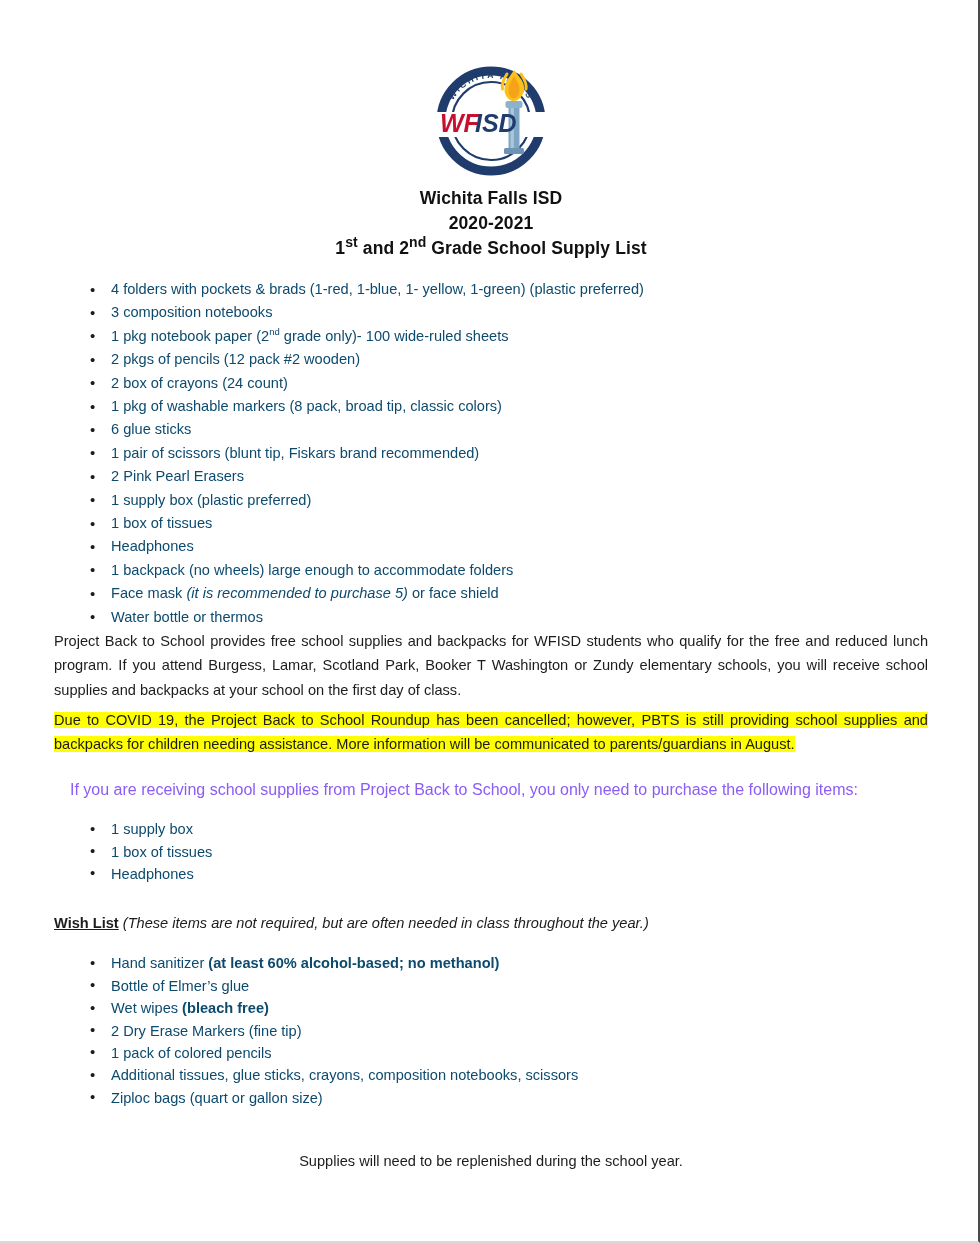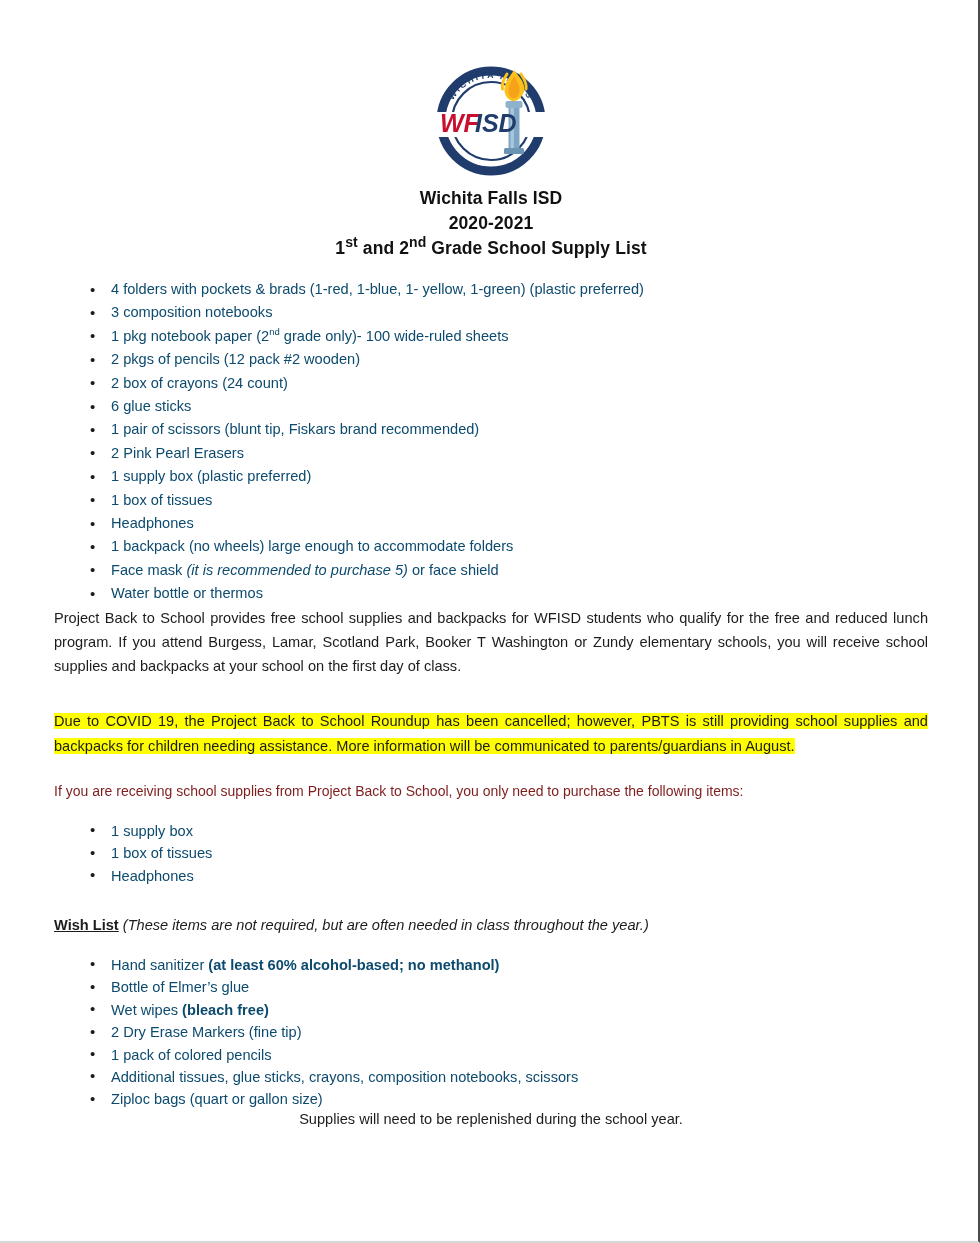--- a/index.html
+++ b/index.html
@@ -91,48 +91,49 @@
 
   
   p.para {
     text-align: justify;
     font-size: 14.6px;
     line-height: 24.2px;
     margin: 0;
     color: #1c1c1c;
   }
   .block-intro { }
-  .block-covid { margin-top: 31px; }
+  .block-covid { margin-top: 6px; }
   .block-receiving { margin-top: 22px; }
 
   .hl {
     background: #ffff00;
     box-decoration-break: clone;
     -webkit-box-decoration-break: clone;
   }
 
   p.plain {
-    font-size: 14px;
+    font-size: 16px;
     line-height: 23px;
-    margin: 0;
-    color: #7f1d1d;
+    margin: 16px;
+    color: #8b5cf6;
   }
 
   .wish-head {
     margin-top: 27px;
     font-size: 14.6px;
     line-height: 23px;
     color: #1c1c1c;
   }
   .wish-head .wl {
     font-weight: bold;
     text-decoration: underline;
   }
 
   .footer-note {
+    margin-top: 44px;
     text-align: center;
     font-size: 14.6px;
     color: #1c1c1c;
   }
 </style>
 </head>
 <body>
 
 <div class="page">
   <div class="content">
@@ -179,20 +180,21 @@
       <div class="title-line">2020-2021</div>
       <div class="title-line">1<sup>st</sup> and 2<sup>nd</sup> Grade School Supply List</div>
     </div>
 
     <ul class="supply">
         <li>4 folders with pockets &amp; brads (1-red, 1-blue, 1- yellow, 1-green) (plastic preferred)</li>
         <li>3 composition notebooks</li>
         <li>1 pkg notebook paper (2<sup>nd</sup> grade only)- 100 wide-ruled sheets</li>
         <li>2 pkgs of pencils (12 pack #2 wooden)</li>
         <li>2 box of crayons (24 count)</li>
+        <li>1 pkg of washable markers (8 pack, broad tip, classic colors)</li>
         <li>6 glue sticks</li>
         <li>1 pair of scissors (blunt tip, Fiskars brand recommended)</li>
         <li>2 Pink Pearl Erasers</li>
         <li>1 supply box (plastic preferred)</li>
         <li>1 box of tissues</li>
         <li>Headphones</li>
         <li>1 backpack (no wheels) large enough to accommodate folders</li>
         <li>Face mask <span class="ital">(it is recommended to purchase 5)</span> or face shield</li>
         <li>Water bottle or thermos</li>
       </ul>

